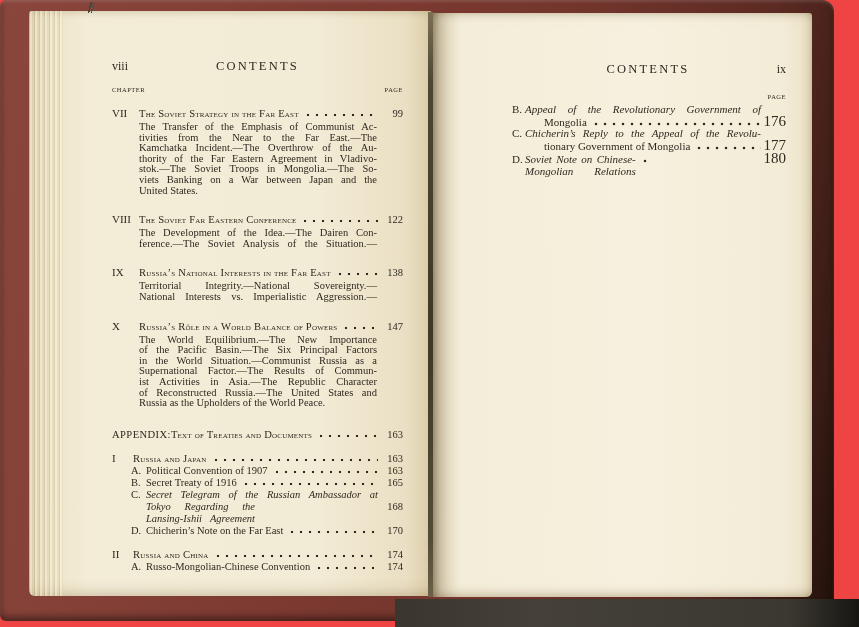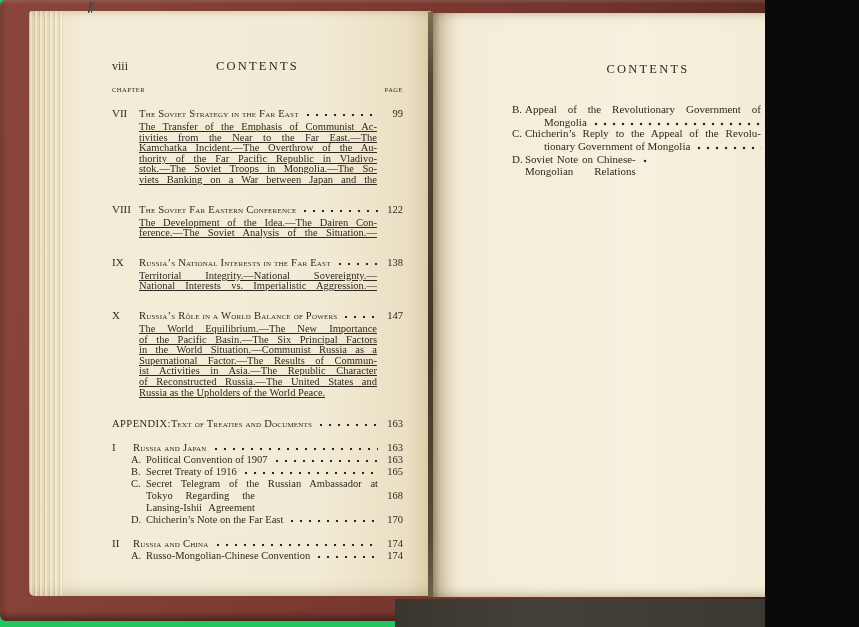--- a/index.html
+++ b/index.html
@@ -1,18 +1,18 @@
 <!DOCTYPE html>
 <html><head>
 <meta charset="utf-8">
 <title>Book Contents Pages</title>
 <style>
   html,body { margin:0; padding:0; background:#0b0a09; }
-  .stage { position:relative; width:765px; height:627px; overflow:hidden;
-           background:#22c55e; font-family:"Liberation Serif","DejaVu Serif",serif; color:#2e2920; }
+  .stage { position:relative; width:859px; height:627px; overflow:hidden;
+           background:#ef4444; font-family:"Liberation Serif","DejaVu Serif",serif; color:#2e2920; }
 
   .cover { position:absolute; left:0; top:0; width:834px; height:621px;
            border-radius:6px 12px 14px 6px;
            background:linear-gradient(100deg,#8a463c 0%,#7d3a31 40%,#72352c 62%,#5d2b23 82%,#391c15 94%,#21100b 100%);
            box-shadow:inset 0 2px 3px rgba(255,255,255,.14), inset 0 -4px 7px rgba(0,0,0,.45); }
   .tabletop { position:absolute; left:395px; top:599px; width:464px; height:28px;
               background:linear-gradient(90deg,#3a362f,#454139 30%,#3b3831 85%,#171512); }
 
   .page { position:absolute; }
   .page-left { left:29px; top:11px; width:402px; height:585px; border-radius:3px 0 0 6px;
@@ -51,30 +51,30 @@
   .ttl { font-variant:small-caps; font-size:10.6px; letter-spacing:.2px; white-space:nowrap;margin-top:12px; }
   .caps { font-size:10.6px; letter-spacing:.4px; white-space:nowrap; }
   .leader { flex:1 1 8px; min-width:8px; height:9px; align-self:baseline; margin:0 3px 0 6px;
     background-image:radial-gradient(circle at 3px 7px, #2e2920 1px, rgba(0,0,0,0) 1.6px);
     background-size:9px 9px; background-repeat:repeat-x; background-position:left bottom; }
   .leader.none { background:none; }
   .pg { flex:none; min-width:22px; text-align:right; font-size:10.5px; }
 
   .chapter { margin-top:6px; }
   .chapter:first-child { margin-top:0; }
-  .summary { margin:2px 26px 0 27px;text-decoration:underline; }
+  .summary { margin:2px 26px 0 27px; }
   .sumline { font-size:10.5px; line-height:10.6px; text-align:justify; text-align-last:justify; }
   .sumline.last { text-align-last:left; }
 
   .appx { margin-top:8px; }
   .appx .row { line-height:12px;justify-content:center; }
   .appx .num { width:21px; }
   .letter { flex:none; width:15px; margin-left:19px; font-size:10.5px; }
   .itx { font-size:10.5px; white-space:nowrap; }
-  .itx.fill { flex:1; white-space:normal; text-align:justify; text-align-last:justify; }
+  .itx.fill { flex:1; white-space:normal; text-align:justify; text-align-last:justify;font-style:italic; }
   .itx.gap { margin-right:25px; }
   .wrap-indent { flex:none; width:34px; }
 
   .tb-right .row { font-size:11px; line-height:11.7px; }
   .tb-right .toc { margin-top:3px; }
   .tb-right .letter { margin-left:2px; width:13px; font-size:11px; }
   .tb-right .itx { font-size:11px; }
   .tb-right .pg { font-size:15px; }
   .tb-right .leader { background-image:radial-gradient(circle at 3px 7px, #2e2920 1.05px, rgba(0,0,0,0) 1.65px); }
 </style>
@@ -101,23 +101,24 @@
             <div class="row">
               <span class="num">VII</span>
               <span class="ttl">The Soviet Strategy in the Far East</span>
               <span class="leader"></span>
               <span class="pg">99</span>
             </div>
             <div class="summary">
               <div class="sumline">The Transfer of the Emphasis of Communist Ac-</div>
               <div class="sumline">tivities from the Near to the Far East.—The</div>
               <div class="sumline">Kamchatka Incident.—The Overthrow of the Au-</div>
-              <div class="sumline">thority of the Far Pacific Republic in Vladivo-</div>
+              <div class="sumline">thority of the Far Eastern Agreement in Vladivo-</div>
               <div class="sumline">stok.—The Soviet Troops in Mongolia.—The So-</div>
               <div class="sumline">viets Banking on a War between Japan and the</div>
+              <div class="sumline last">United States.</div>
             </div>
           </div>
           <div class="chapter">
             <div class="row">
               <span class="num">VIII</span>
               <span class="ttl">The Soviet Far Eastern Conference</span>
               <span class="leader"></span>
               <span class="pg">122</span>
             </div>
             <div class="summary">

